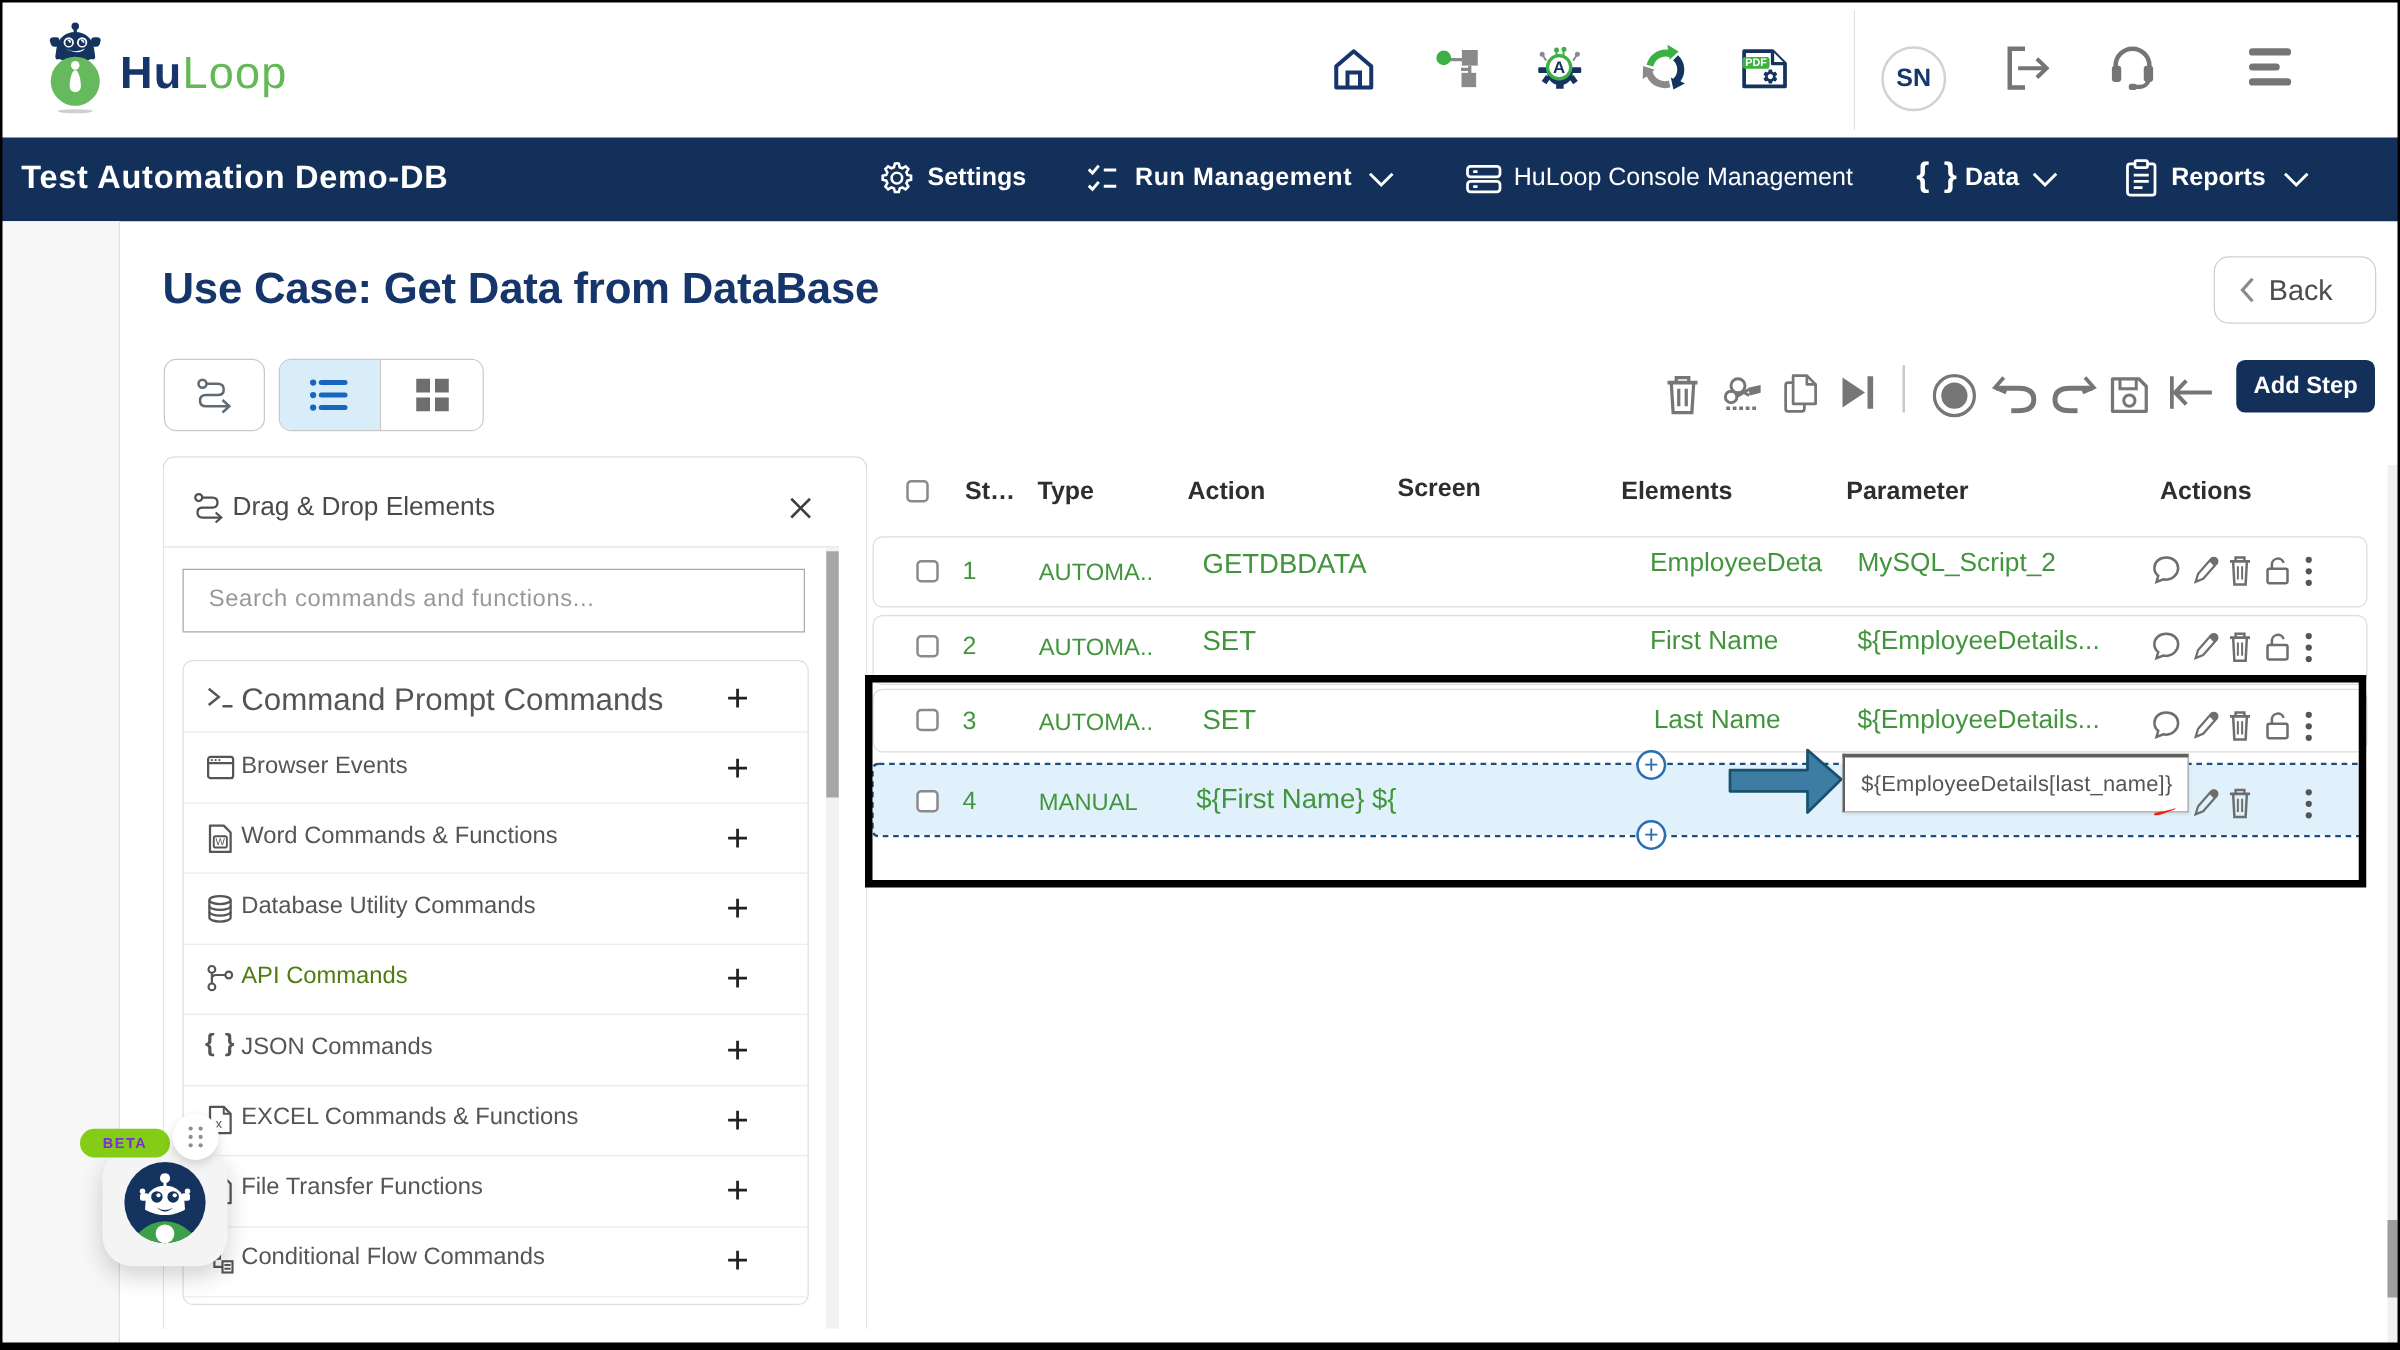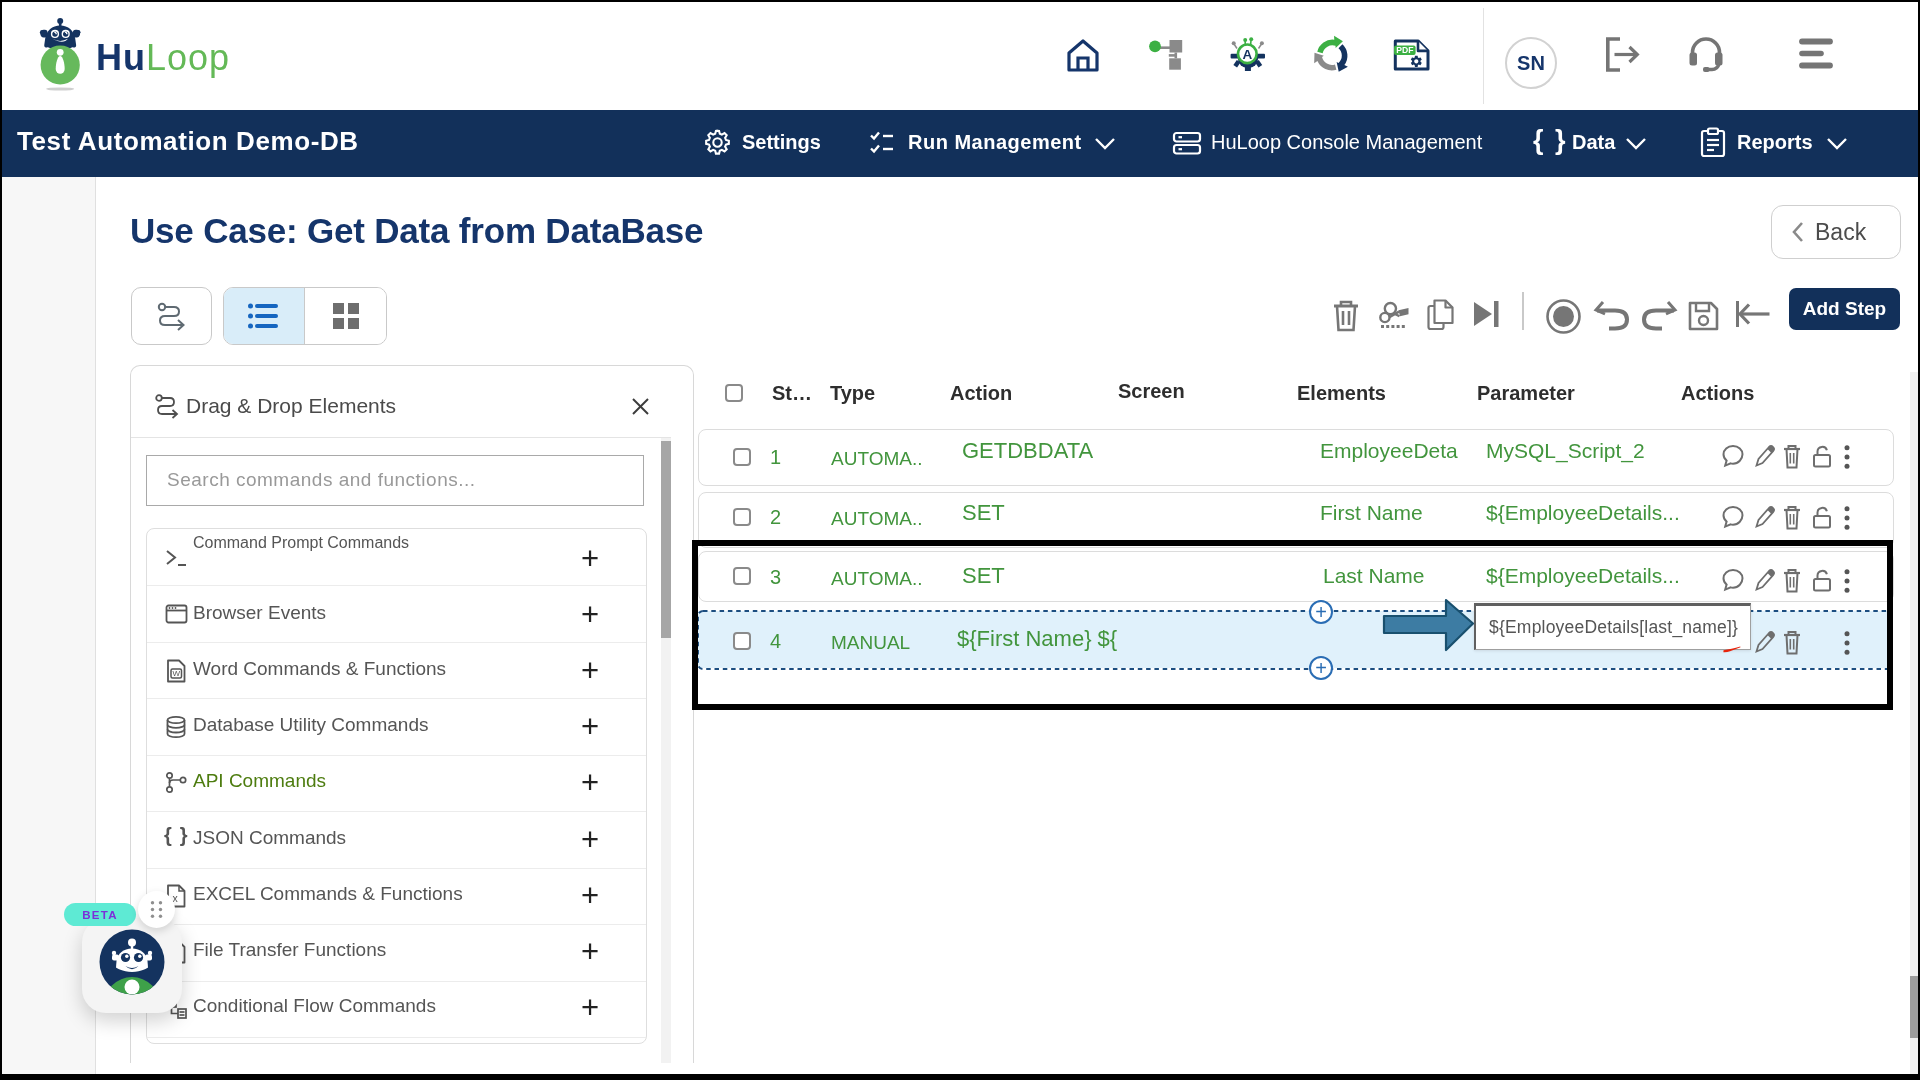--- a/index.html
+++ b/index.html
@@ -299,21 +299,21 @@
 
   <div class="abs" style="left:530px;top:72px;width:10px;height:626px;background:#f2f2f2"></div>
   <div class="abs" style="left:530px;top:75px;width:10px;height:197px;background:#a6a6a6"></div>
 
   <svg class="abs" style="left:34px;top:181px" width="22" height="22" viewBox="0 0 22 22">
       <g fill="none" stroke="#555" stroke-width="2">
         <path d="M2 4 L10 10.5 L2 17"></path>
         <line x1="13" y1="18" x2="21" y2="18"></line>
       </g>
     </svg>
-  <div class="abs" style="left:62px;top:168px;font-size:16px;color:#555">Command Prompt Commands</div>
+  <div class="abs" style="left:62px;top:180px;font-size:25px;color:#555">Command Prompt Commands</div>
   <div class="abs" style="left:450px;top:175px;font-size:31px;font-weight:300;color:#222">+</div>
   <div class="abs" style="left:16px;top:219px;width:499px;height:1px;background:#ececec"></div>
 
   <svg class="abs" style="left:34px;top:237px" width="23" height="22" viewBox="0 0 23 22">
       <g fill="none" stroke="#555" stroke-width="1.8">
         <rect x="1.5" y="2.5" width="20" height="17" rx="2"></rect>
         <line x1="1.5" y1="7.5" x2="21.5" y2="7.5"></line>
       </g>
       <g fill="#555">
         <circle cx="4.5" cy="5" r="0.9"></circle>
@@ -404,21 +404,21 @@
 .green{color:#42953d}
 .rowcard{position:absolute;left:698px;width:1196px;background:#fff;border:1px solid #dcdcdc;border-radius:8px}
 </style>
 <div class="cb" style="left:725px;top:384px"></div>
 <div class="hcell" style="left:772px;top:382px">St…</div>
 <div class="hcell" style="left:830px;top:382px">Type</div>
 <div class="hcell" style="left:950px;top:382px">Action</div>
 <div class="hcell" style="left:1118px;top:380px">Screen</div>
 <div class="hcell" style="left:1297px;top:382px">Elements</div>
 <div class="hcell" style="left:1477px;top:382px">Parameter</div>
-<div class="hcell" style="left:1681px;top:382px">Actions</div>
+<div class="hcell" style="left:1728px;top:382px">Actions</div>
 
 <div class="rowcard" style="top:429px;height:57px"></div>
 <div class="cb" style="left:733px;top:448px"></div>
 <div class="abs green" style="left:770px;top:446px;font-size:20px">1</div>
 <div class="abs green" style="left:831px;top:448px;font-size:19px">AUTOMA..</div>
 <div class="abs green" style="left:962px;top:438px;font-size:22px">GETDBDATA</div>
 <div class="abs green" style="left:1320px;top:439px;font-size:21px">EmployeeDeta</div>
 <div class="abs green" style="left:1486px;top:439px;font-size:21px">MySQL_Script_2</div>
 <svg class="abs" style="left:1722px;top:444px" width="132" height="26" viewBox="0 0 132 26">
 <g fill="none" stroke="#6e6e6e" stroke-width="2">
@@ -557,21 +557,21 @@
       <rect x="46" y="25.5" width="7" height="6" rx="2"></rect>
     <circle cx="15" cy="24" r="2.2"></circle>
       <circle cx="51" cy="24" r="2.2"></circle>
   </g>
   <circle cx="26.5" cy="28.5" r="4.6" fill="#14335f"></circle>
   <circle cx="39.5" cy="28.5" r="4.6" fill="#14335f"></circle>
   <circle cx="27.8" cy="27.2" r="1.7" fill="#fff"></circle>
   <circle cx="40.8" cy="27.2" r="1.7" fill="#fff"></circle>
   <path d="M26.5 37 q6.5 4 13 0 q-6.5 6.5 -13 0z" fill="#14335f"></path>
 </svg>
-<div class="abs" style="left:64px;top:903px;width:72px;height:23px;background:#5eead4;border-radius:12px;display:flex;align-items:center;justify-content:center;font-size:11.5px;font-weight:bold;letter-spacing:1.3px;color:#7c2fd8">BETA</div>
+<div class="abs" style="left:64px;top:903px;width:72px;height:23px;background:#84cc16;border-radius:12px;display:flex;align-items:center;justify-content:center;font-size:11.5px;font-weight:bold;letter-spacing:1.3px;color:#7c2fd8">BETA</div>
 <div class="abs" style="left:138px;top:891px;width:37px;height:37px;background:#fff;border-radius:50%;box-shadow:0 3px 8px rgba(0,0,0,0.15)"></div>
 <svg class="abs" style="left:149px;top:900px" width="15" height="19" viewBox="0 0 15 19">
   <g fill="#8f8f8f">
       <circle cx="3.5" cy="2.8" r="1.7"></circle>
       <circle cx="11.5" cy="2.8" r="1.7"></circle>
       <circle cx="3.5" cy="9.5" r="1.7"></circle>
       <circle cx="11.5" cy="9.5" r="1.7"></circle>
       <circle cx="3.5" cy="16.2" r="1.7"></circle>
       <circle cx="11.5" cy="16.2" r="1.7"></circle>
     </g>

